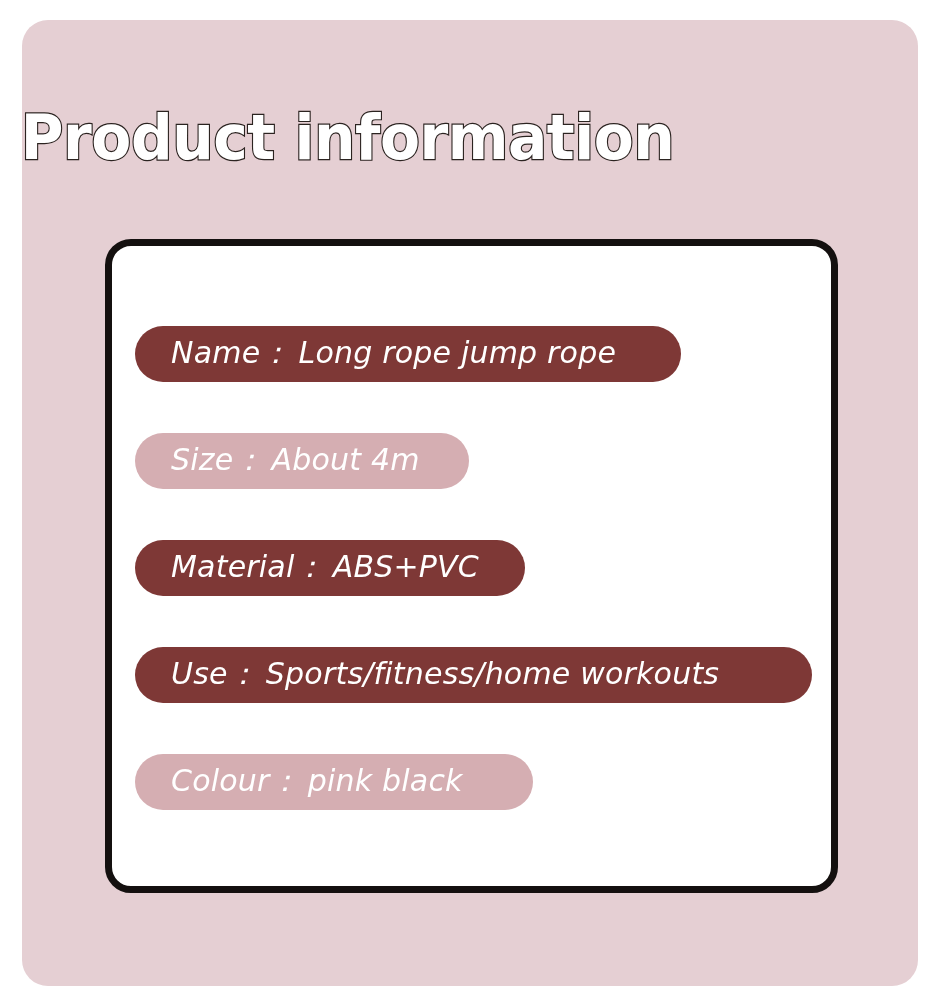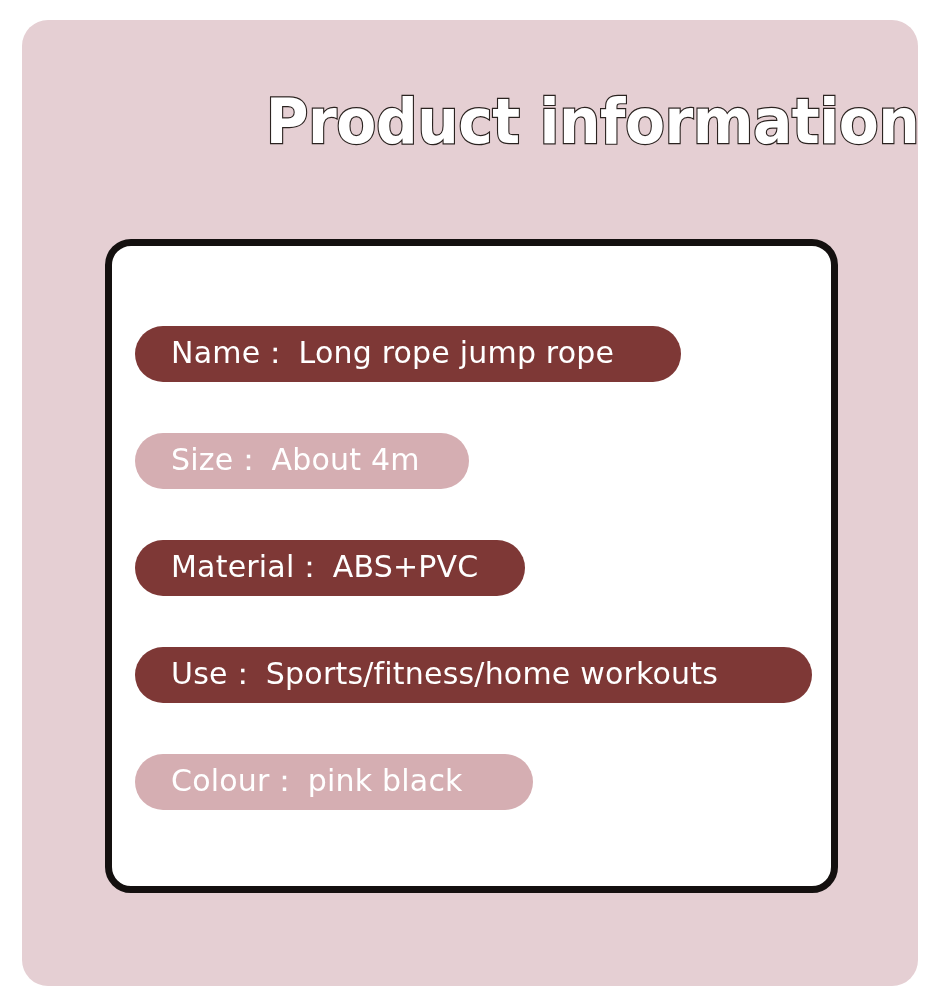--- a/index.html
+++ b/index.html
@@ -30,23 +30,23 @@
     height: 966px;
     background: #e5cfd3;
     border-radius: 26px;
     box-sizing: border-box;
   }
 
   
   .title-wrap {
     position: absolute;
     left: 0;
-    top: 88px;
+    top: 104px;
     width: 940px;
-    text-align: right;
+    text-align: left;
     pointer-events: none;
   }
   .title {
     display: inline-block;
     font-family: "DejaVu Sans", "Liberation Sans", sans-serif;
     font-size: 62px;
     font-weight: 700;
     letter-spacing: -0.5px;
     color: #ffffff;
     -webkit-text-stroke: 2.4px #2b2320;
@@ -88,20 +88,21 @@
     left: 0;
     top: 0;
     height: 56px;
     border-radius: 28px;
     display: flex;
     align-items: center;
     box-sizing: border-box;
     padding-left: 36px;
     padding-right: 18px;
     white-space: nowrap;
+    font-style: italic;
   }
   .pill.dark  { background: #7e3836; }
   .pill.light { background: #d5aeb2; }
 
   .pill-text {
     font-family: "DejaVu Sans", "Liberation Sans", sans-serif;
     font-size: 30px;
     font-weight: 400;
     color: #ffffff;
     letter-spacing: 0.2px;

